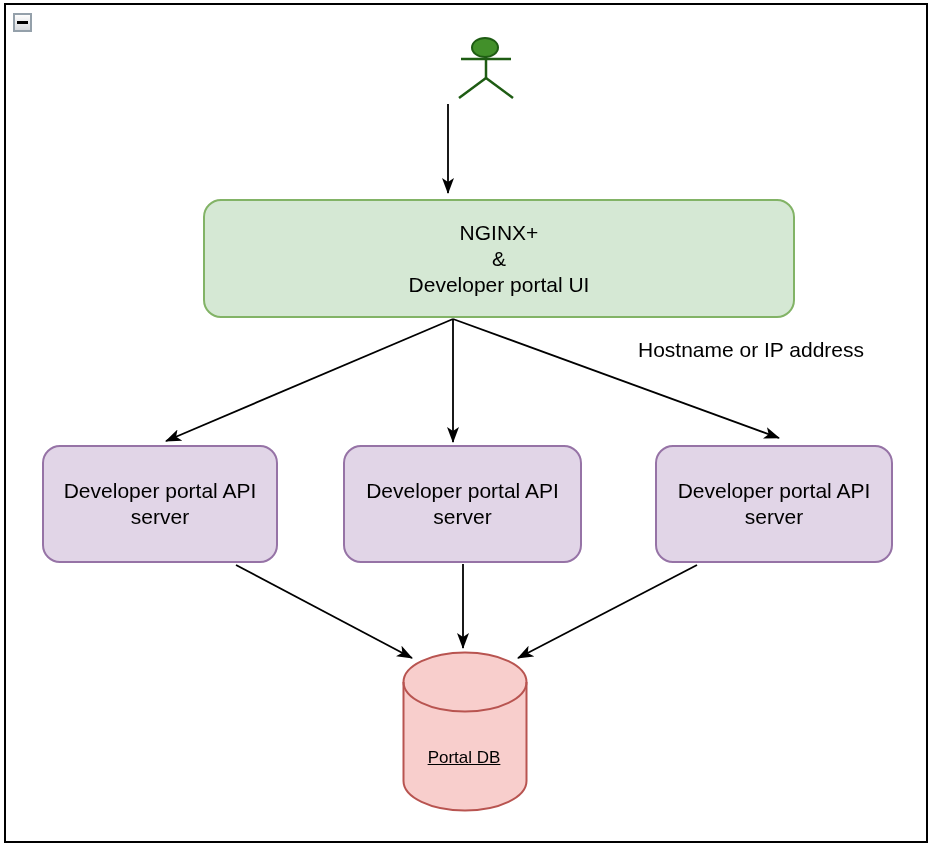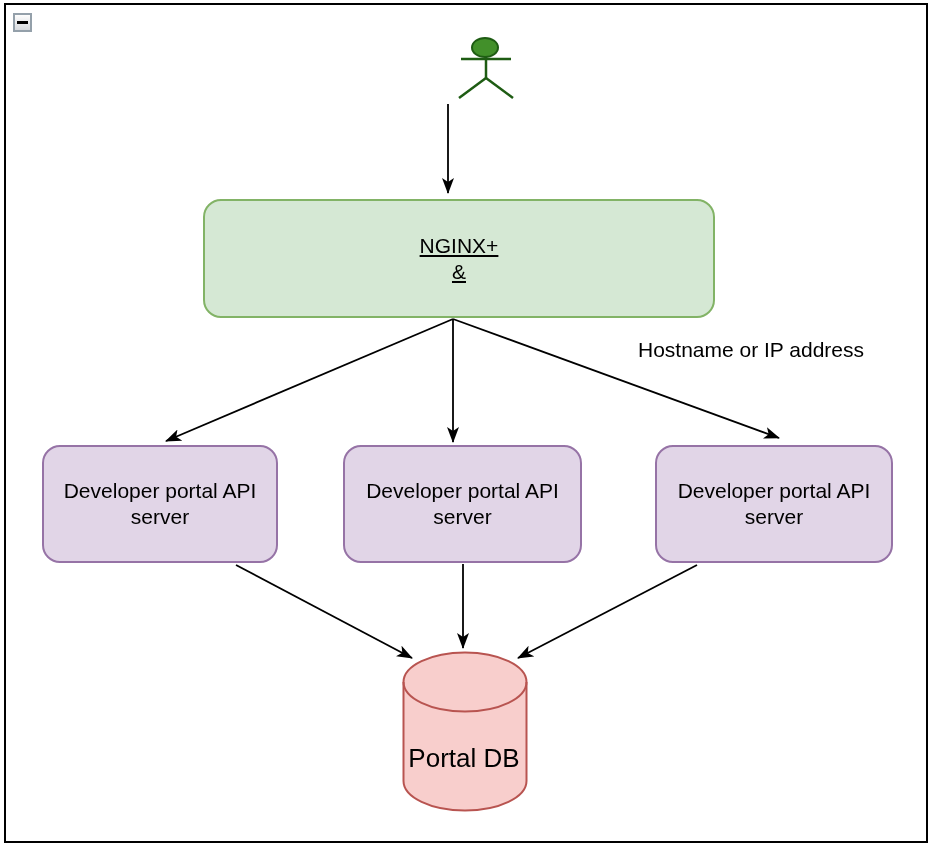--- a/index.html
+++ b/index.html
@@ -50,24 +50,23 @@
     align-items: center;
     justify-content: center;
     text-align: center;
     font-size: 21px;
     line-height: 26px;
     border-radius: 18px;
     border: 2px solid;
   }
   .node.gateway {
     left: 203px; top: 199px;
-    width: 512px; height: 119px;
+    width: 592px; height: 119px;
     background: #d5e8d4;
     border-color: #82b366;
-    text-decoration: underline;
   }
   .node.api {
     background: #e1d5e7;
     border-color: #9673a6;
     padding: 0 10px;
   }
   .node.api1 { left: 42px;  top: 445px; width: 236px; height: 118px; }
   .node.api2 { left: 343px; top: 445px; width: 239px; height: 118px; }
   .node.api3 { left: 655px; top: 445px; width: 238px; height: 118px; }
 
@@ -78,22 +77,23 @@
     white-space: nowrap;
     background: transparent;
   }
   .edge-label.domain  { left: 603px; top: 162px; }
   .edge-label.routing { left: 751px; top: 350px; }
 
   .db-label {
     position: absolute;
     left: 464px; top: 758px;
     transform: translate(-50%, -50%);
-    font-size: 26px;
+    font-size: 17px;
     white-space: nowrap;
+    text-decoration: underline;
   }
 </style>
 </head>
 <body>
 
 <div class="canvas">
 
   <svg class="layer" viewBox="0 0 936 850">
     <defs>
       <marker id="arrow" markerWidth="17" markerHeight="13" refX="15" refY="6" orient="auto" markerUnits="userSpaceOnUse">
@@ -123,20 +123,21 @@
 
     <g>
       <path d="M403.5,682 A61.5,29.5 0 0 1 526.5,682 L526.5,781 A61.5,29.5 0 0 1 403.5,781 Z" fill="#f8cecc" stroke="#b85450" stroke-width="2"></path>
       <path d="M403.5,682 A61.5,29.5 0 0 0 526.5,682" fill="none" stroke="#b85450" stroke-width="2"></path>
     </g>
   </svg>
 
   <div class="node gateway">
     <span>NGINX+</span>
     <span>&amp;</span>
+    <span>Developer portal UI</span>
   </div>
 
   <div class="node api api1">
     <span>Developer portal API server</span>
   </div>
   <div class="node api api2">
     <span>Developer portal API server</span>
   </div>
   <div class="node api api3">
     <span>Developer portal API server</span>

